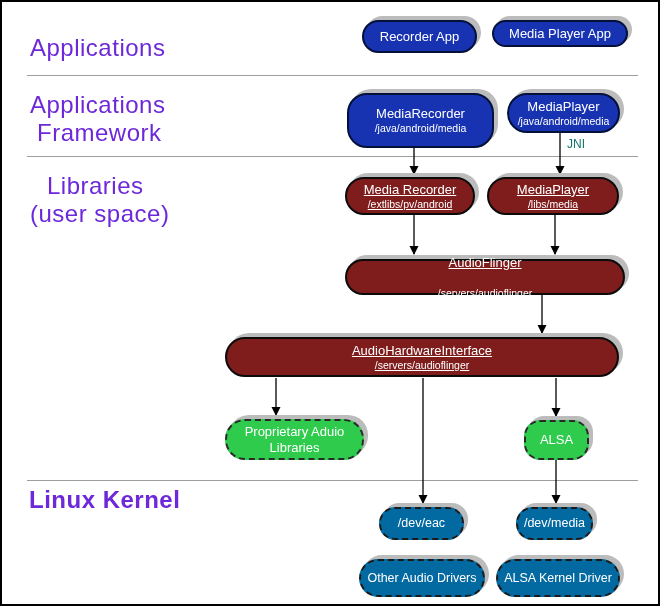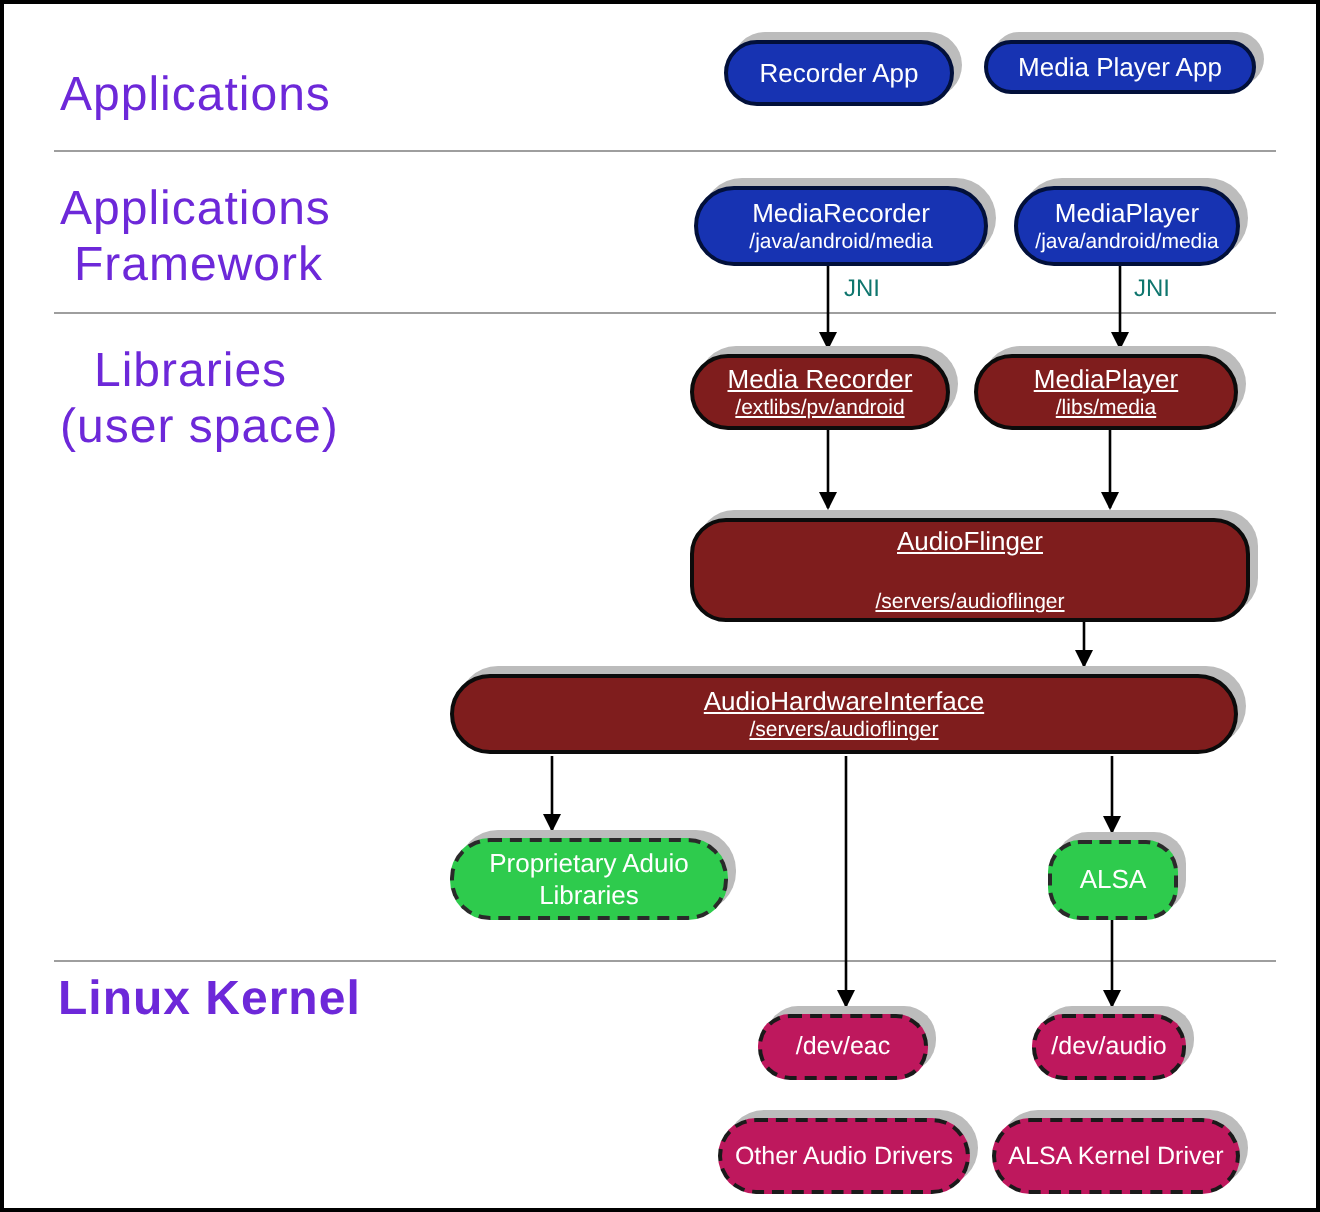--- a/index.html
+++ b/index.html
@@ -37,21 +37,21 @@
     align-items:center; justify-content:center;
     text-align:center;
     color:#ffffff;
     line-height:1.2;
     border-radius:20px;
     box-shadow:4px -4px 0 #bcbcbc;
   }
   .blue  { background:#1733b2; border:2px solid #02103a; }
   .green { background:#7f1d1d; border:2px solid #0b0b0b;text-decoration:underline; }
   .green-dashed { background:#2ecb4d; border:2px dashed #2a2a2a; }
-  .red   { background:#be185d; border:2px dashed #1a1a1a; }
+  .red   { background:#0369a1; border:2px dashed #1a1a1a; }
 
   .title { font-size:13px; }
   .sub   { font-size:10.5px; }
 
   .jni-label {
     position:absolute;
     color:#0f766e;
     font-size:12px;
     white-space:nowrap;
   }
@@ -99,39 +99,39 @@
   <div class="jni-label" style="left:420px; top:135px;">JNI</div>
   <div class="jni-label" style="left:565px; top:135px;">JNI</div>
 
   <div class="node blue" style="left:360px; top:18px; width:115px; height:33px; border-radius:17px;">
     <span class="title">Recorder App</span>
   </div>
   <div class="node blue" style="left:490px; top:18px; width:136px; height:27px; border-radius:17px;">
     <span class="title">Media Player App</span>
   </div>
 
-  <div class="node blue" style="left:345px; top:91px; width:147px; height:40px;">
+  <div class="node blue" style="left:345px; top:91px; width:147px; height:55px;">
     <span class="title">MediaRecorder</span>
     <span class="sub">/java/android/media</span>
   </div>
   <div class="node blue" style="left:505px; top:91px; width:113px; height:40px;">
     <span class="title">MediaPlayer</span>
     <span class="sub">/java/android/media</span>
   </div>
 
   <div class="node green" style="left:343px; top:175px; width:130px; height:38px; border-radius:19px;">
     <span class="title">Media Recorder</span>
     <span class="sub">/extlibs/pv/android</span>
   </div>
   <div class="node green" style="left:485px; top:175px; width:132px; height:38px; border-radius:19px;">
     <span class="title">MediaPlayer</span>
     <span class="sub">/libs/media</span>
   </div>
 
-  <div class="node green" style="left:343px; top:257px; width:280px; height:52px; border-radius:18px;gap:16px;">
+  <div class="node green" style="left:343px; top:257px; width:280px; height:36px; border-radius:18px;gap:16px;">
     <span class="title">AudioFlinger</span>
     <span class="sub">/servers/audioflinger</span>
   </div>
 
   <div class="node green" style="left:223px; top:335px; width:394px; height:40px;">
     <span class="title">AudioHardwareInterface</span>
     <span class="sub">/servers/audioflinger</span>
   </div>
 
   <div class="node green-dashed" style="left:223px; top:417px; width:139px; height:41px;">
@@ -139,21 +139,21 @@
     <span class="title">Libraries</span>
   </div>
   <div class="node green-dashed" style="left:522px; top:418px; width:65px; height:40px; border-radius:16px;">
     <span class="title">ALSA</span>
   </div>
 
   <div class="node red" style="left:377px; top:505px; width:85px; height:33px; border-radius:16px;">
     <span class="title" style="font-size:12.5px;">/dev/eac</span>
   </div>
   <div class="node red" style="left:514px; top:505px; width:77px; height:33px; border-radius:16px;">
-    <span class="title" style="font-size:12.5px;">/dev/audio</span>
+    <span class="title" style="font-size:12.5px;">/dev/media</span>
   </div>
 
   <div class="node red" style="left:357px; top:557px; width:126px; height:38px; border-radius:19px;">
     <span class="title" style="font-size:12.5px;">Other Audio Drivers</span>
   </div>
   <div class="node red" style="left:494px; top:557px; width:124px; height:38px; border-radius:19px;">
     <span class="title" style="font-size:12.5px;">ALSA Kernel Driver</span>
   </div>
 
 </div>

